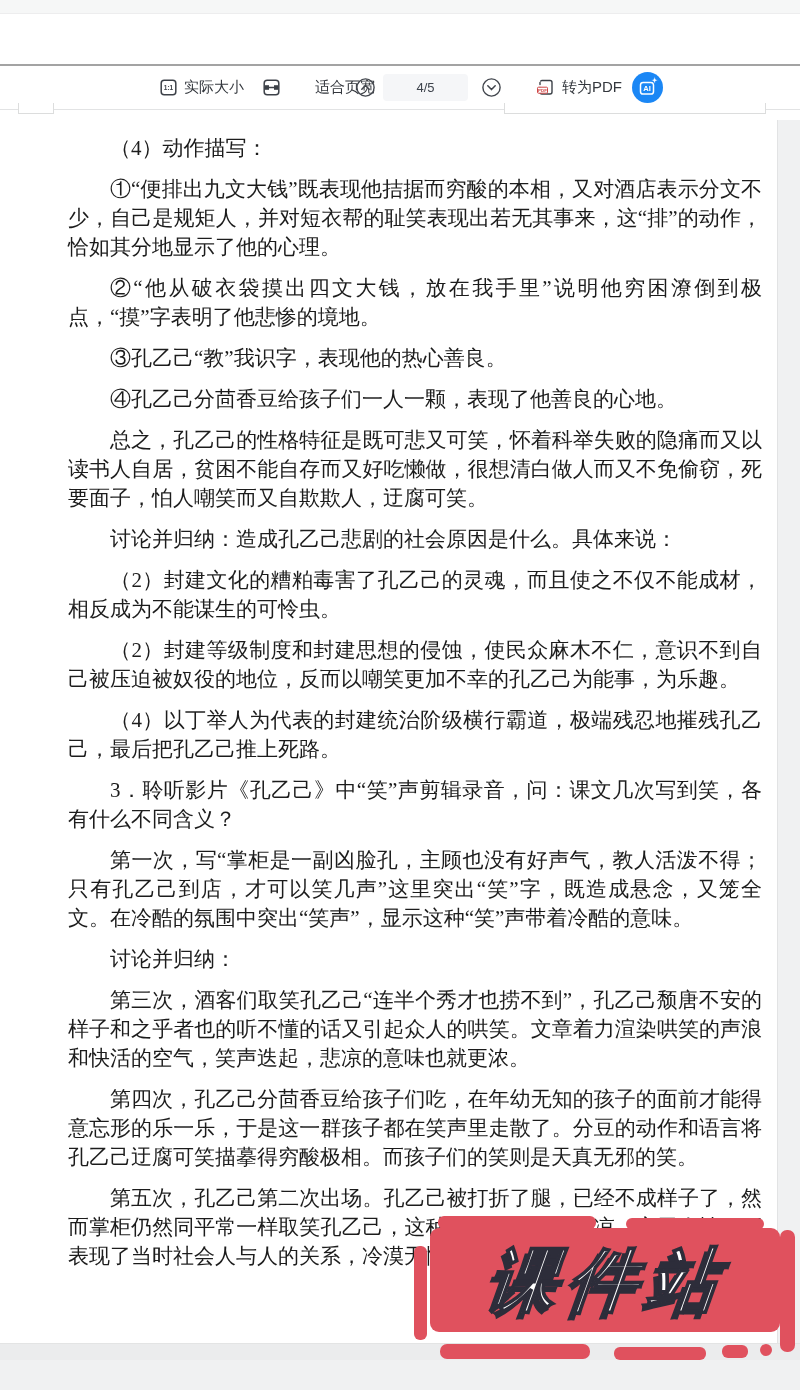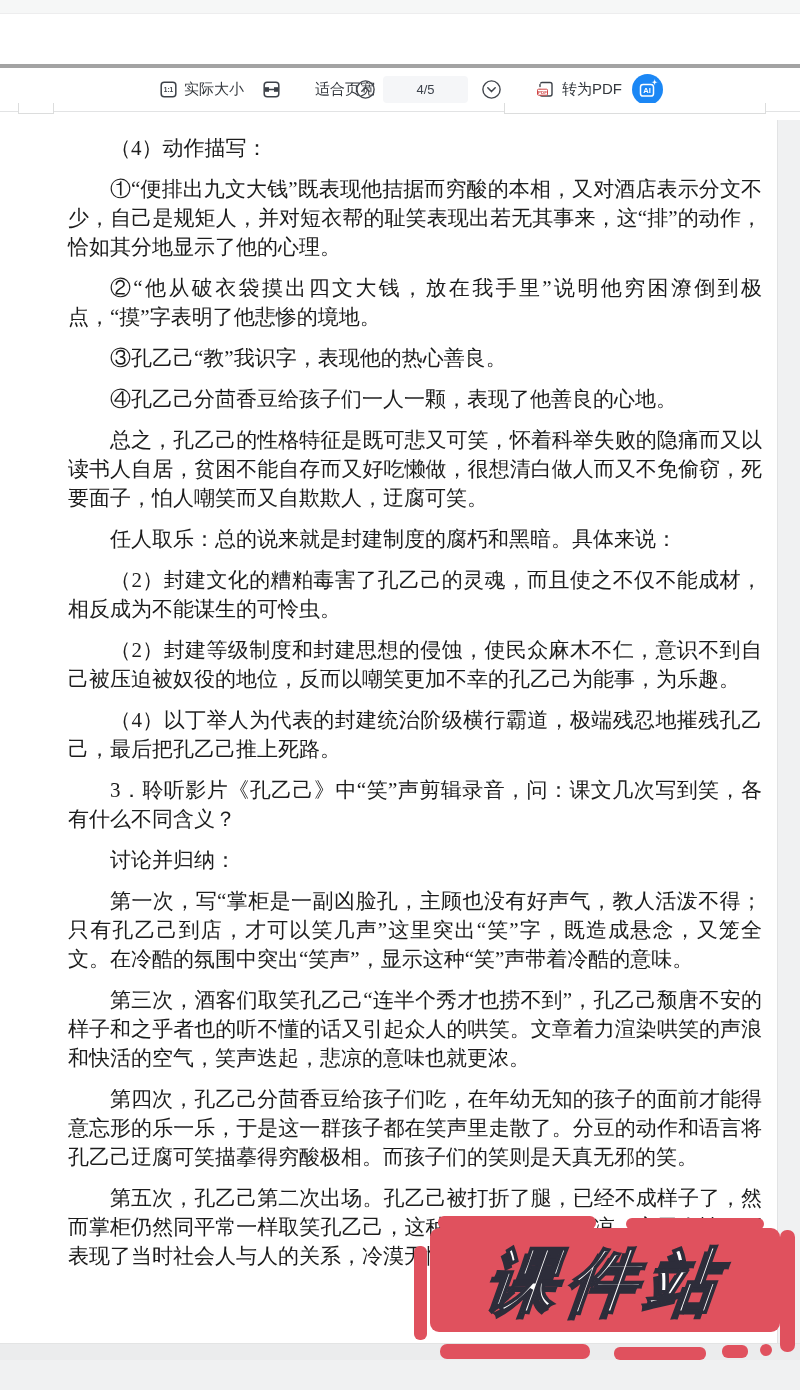--- a/index.html
+++ b/index.html
@@ -7,21 +7,21 @@
     width:800px;height:1390px;position:relative;overflow:hidden;
     background:#ffffff;font-family:"Liberation Sans","DejaVu Sans",sans-serif;
   }
   
   .top-strip{
     position:absolute;left:0;top:0;width:800px;height:13px;
     background:#f6f7f7;border-bottom:1px solid #ededee;
   }
   .toolbar{
     position:absolute;left:0;top:64px;width:800px;height:43px;
-    background:#ffffff;border-top:4px solid #a3a3a3;border-bottom:1px solid #e2e3e4;
+    background:#ffffff;border-top:2px solid #a3a3a3;border-bottom:1px solid #e2e3e4;
     z-index:5;
   }
   .tb-item{
     position:absolute;top:0;height:43px;display:flex;align-items:center;gap:7px;
     color:#33373d;font-size:15px;cursor:default;white-space:nowrap;
   }
   .tb-btn{cursor:pointer;}
   .pos-actual{left:160px;}
   .pos-fit{left:263px;gap:35px;}
   .pos-chevup{left:355px;}
@@ -170,27 +170,27 @@
 <div class="notch notch-right"></div>
 
 <div class="doc-page">
   <div class="doc-text">
       <p>（4）动作描写：</p>
       <p>①“便排出九文大钱”既表现他拮据而穷酸的本相，又对酒店表示分文不少，自己是规矩人，并对短衣帮的耻笑表现出若无其事来，这“排”的动作，恰如其分地显示了他的心理。</p>
       <p>②“他从破衣袋摸出四文大钱，放在我手里”说明他穷困潦倒到极点，“摸”字表明了他悲惨的境地。</p>
       <p>③孔乙己“教”我识字，表现他的热心善良。</p>
       <p>④孔乙己分茴香豆给孩子们一人一颗，表现了他善良的心地。</p>
       <p>总之，孔乙己的性格特征是既可悲又可笑，怀着科举失败的隐痛而又以读书人自居，贫困不能自存而又好吃懒做，很想清白做人而又不免偷窃，死要面子，怕人嘲笑而又自欺欺人，迂腐可笑。</p>
-      <p>任人取乐：总的说来就是封建制度的腐朽和黑暗。具体来说：</p>
+      <p>讨论并归纳：造成孔乙己悲剧的社会原因是什么。具体来说：</p>
       <p>（2）封建文化的糟粕毒害了孔乙己的灵魂，而且使之不仅不能成材，相反成为不能谋生的可怜虫。</p>
       <p>（2）封建等级制度和封建思想的侵蚀，使民众麻木不仁，意识不到自己被压迫被奴役的地位，反而以嘲笑更加不幸的孔乙己为能事，为乐趣。</p>
       <p>（4）以丁举人为代表的封建统治阶级横行霸道，极端残忍地摧残孔乙己，最后把孔乙己推上死路。</p>
       <p>3．聆听影片《孔乙己》中“笑”声剪辑录音，问：课文几次写到笑，各有什么不同含义？</p>
+      <p>第一次，写“掌柜是一副凶脸孔，主顾也没有好声气，教人活泼不得；只有孔乙己到店，才可以笑几声”这里突出“笑”字，既造成悬念，又笼全文。在冷酷的氛围中突出“笑声”，显示这种“笑”声带着冷酷的意味。</p>
       <p>讨论并归纳：</p>
-      <p>第一次，写“掌柜是一副凶脸孔，主顾也没有好声气，教人活泼不得；只有孔乙己到店，才可以笑几声”这里突出“笑”字，既造成悬念，又笼全文。在冷酷的氛围中突出“笑声”，显示这种“笑”声带着冷酷的意味。</p>
       <p>第三次，酒客们取笑孔乙己“连半个秀才也捞不到”，孔乙己颓唐不安的样子和之乎者也的听不懂的话又引起众人的哄笑。文章着力渲染哄笑的声浪和快活的空气，笑声迭起，悲凉的意味也就更浓。</p>
       <p>第四次，孔乙己分茴香豆给孩子们吃，在年幼无知的孩子的面前才能得意忘形的乐一乐，于是这一群孩子都在笑声里走散了。分豆的动作和语言将孔乙己迂腐可笑描摹得穷酸极相。而孩子们的笑则是天真无邪的笑。</p>
       <p>第五次，孔乙己第二次出场。孔乙己被打折了腿，已经不成样子了，然而掌柜仍然同平常一样取笑孔乙己，这种笑声越发显得悲凉，毫无人性，更表现了当时社会人与人的关系，冷漠无情到令人室息的地步。</p>
     </div>
 </div>
 
 <div class="right-strip"></div>
 <div class="bottom-gap"></div>
 <div class="bottom-area"></div>
 

